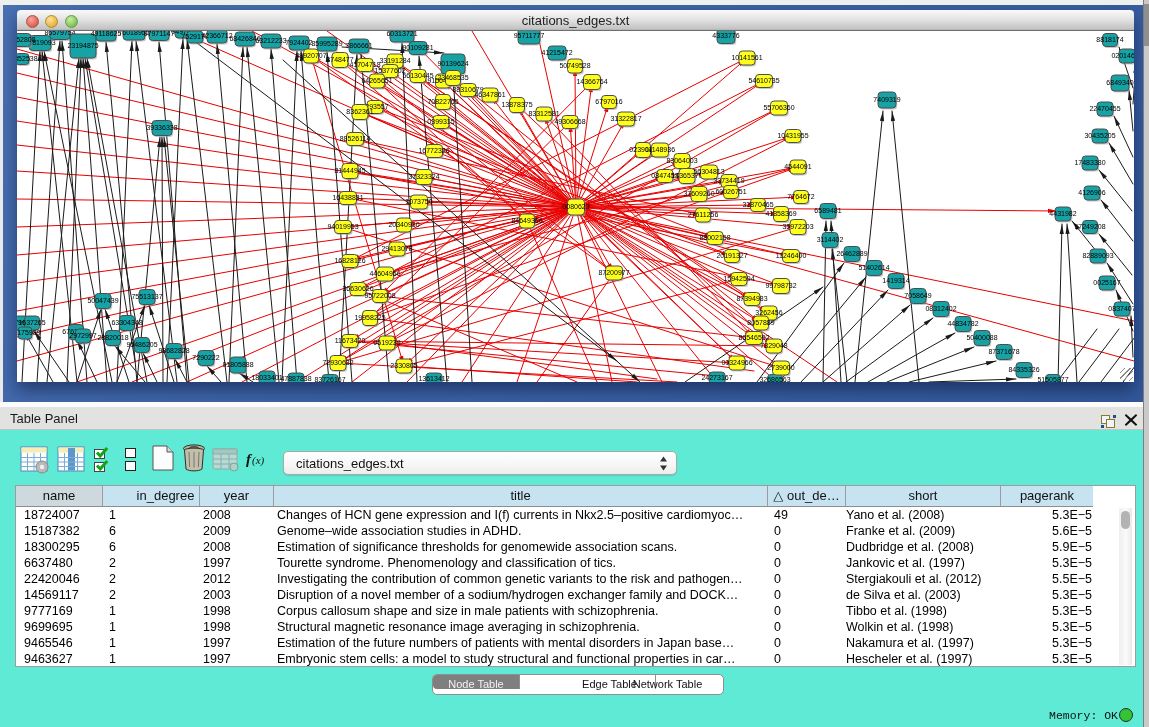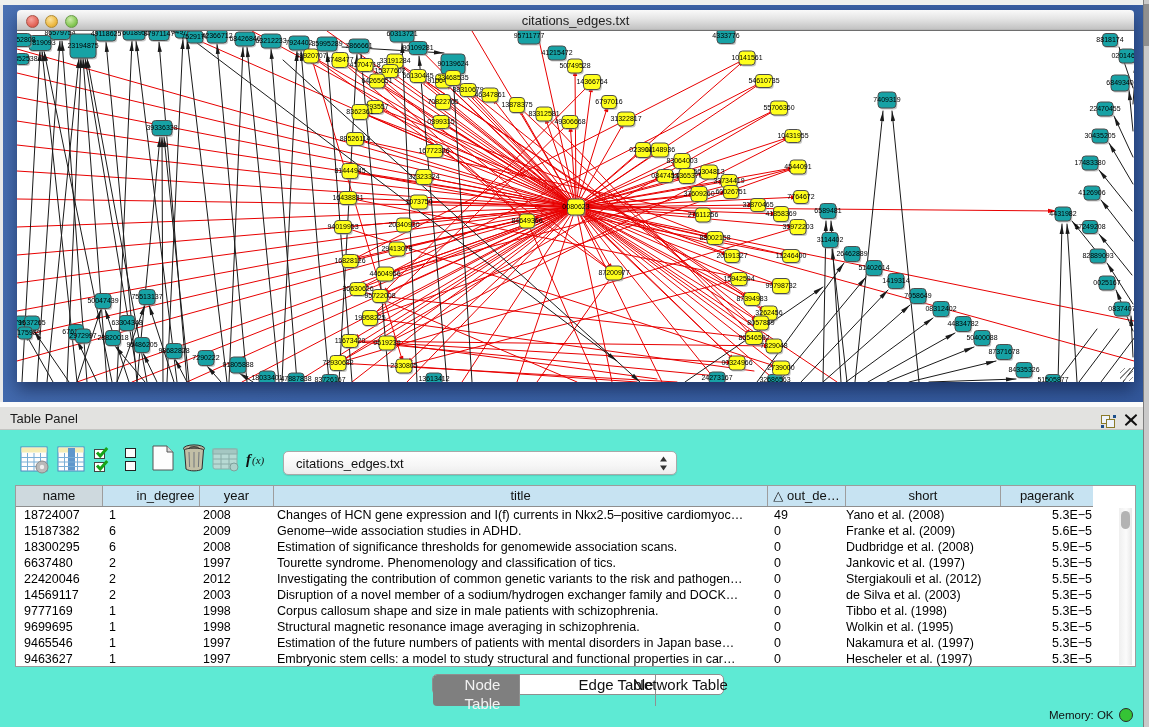--- a/index.html
+++ b/index.html
@@ -30,25 +30,25 @@
 .th{position:absolute;top:0;height:20px;line-height:20px;font-size:13px;color:#111;text-align:center;border-right:1px solid #9d9d9d;box-sizing:border-box;}
 #tbody{position:absolute;left:0;top:21px;width:1121px;height:160px;font-size:12.5px;color:#000;}
 .tr{position:relative;height:16px;line-height:16px;white-space:nowrap;}
 .c{position:absolute;top:0;height:16px;overflow:hidden;}
 .c1{left:8px;width:80px;} .c2{left:93px;width:60px;} .c3{left:187px;width:60px;}
 .c4{left:261px;width:492px;} .c5{left:758px;width:70px;} .c6{left:830px;width:155px;text-align:left;}
 .c7{left:988px;width:100px;margin-left:48px;}
 #vsb{position:absolute;left:1103px;top:22px;width:13px;height:157px;background:linear-gradient(90deg,#efefef,#fbfbfb 55%,#e8e8e8);}
 #vsbthumb{position:absolute;left:2px;top:3px;width:9px;height:18px;background:#b3b3b3;border-radius:5px;}
 #tabs{position:absolute;left:432px;top:272px;width:292px;height:21px;border:1px solid #8f8f8f;border-radius:5px;background:#ffffff;box-sizing:border-box;}
-.tab{position:absolute;top:0;height:31px;line-height:19px;font-size:15px;text-align:center;color:#111;padding-left:13px;}
+.tab{position:absolute;top:0;height:14px;line-height:19px;font-size:11px;text-align:center;color:#111;}
 #tab1{left:0;width:87px;background:#7f7f7f;color:#f2f2f2;border-radius:4px 0 0 4px;border-right:1px solid #8f8f8f;box-sizing:border-box;}
 #tab2{left:87px;width:92px;border-right:1px solid #8f8f8f;box-sizing:border-box;margin-left:44px;}
 #tab3{left:179px;width:111px;}
-#mem{position:absolute;left:1049px;top:307px;font-size:11.5px;color:#111;}
+#mem{position:absolute;left:1049px;top:307px;font-size:11.5px;color:#111;font-family:Liberation Mono, monospace;}
 #memdot{position:absolute;left:1119px;top:306px;width:14px;height:14px;border-radius:50%;background:#35c435;border:1.5px solid #2a2a2a;box-sizing:border-box;}
 </style></head><body>
 <div id="lstrip"></div>
 <div id="topstrip"></div>
 <div id="desk">
 <div id="win">
 <div id="titlebar">
         <div class="tl" id="tl1"></div>
         <div class="tl" id="tl2"></div>
         <div class="tl" id="tl3"></div>
@@ -1330,21 +1330,21 @@
           <div class="c c5">0</div>
           <div class="c c6">Tibbo et al. (1998)</div>
           <div class="c c7">5.3E−5</div>
         </div>
         <div class="tr">
           <div class="c c1">9699695</div>
           <div class="c c2">1</div>
           <div class="c c3">1998</div>
           <div class="c c4">Structural magnetic resonance image averaging in schizophrenia.</div>
           <div class="c c5">0</div>
-          <div class="c c6">Wolkin et al. (1995)</div>
+          <div class="c c6">Wolkin et al. (1998)</div>
           <div class="c c7">5.3E−5</div>
         </div>
         <div class="tr">
           <div class="c c1">9465546</div>
           <div class="c c2">1</div>
           <div class="c c3">1997</div>
           <div class="c c4">Estimation of the future numbers of patients with mental disorders in Japan base…</div>
           <div class="c c5">0</div>
           <div class="c c6">Nakamura et al. (1997)</div>
           <div class="c c7">5.3E−5</div>

